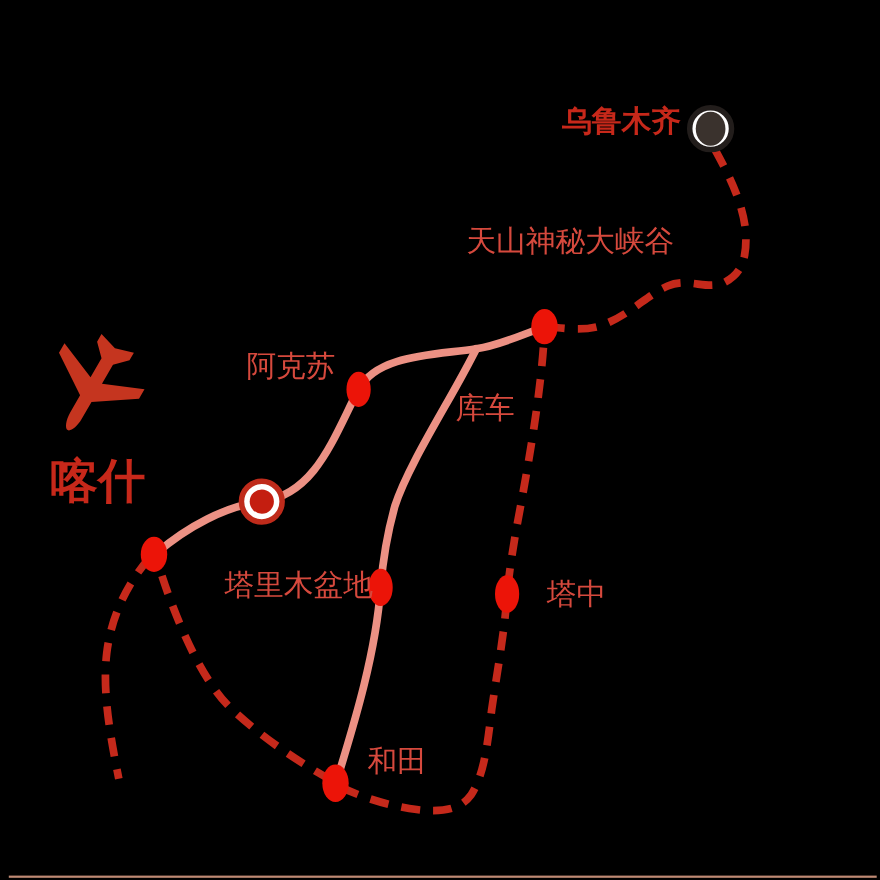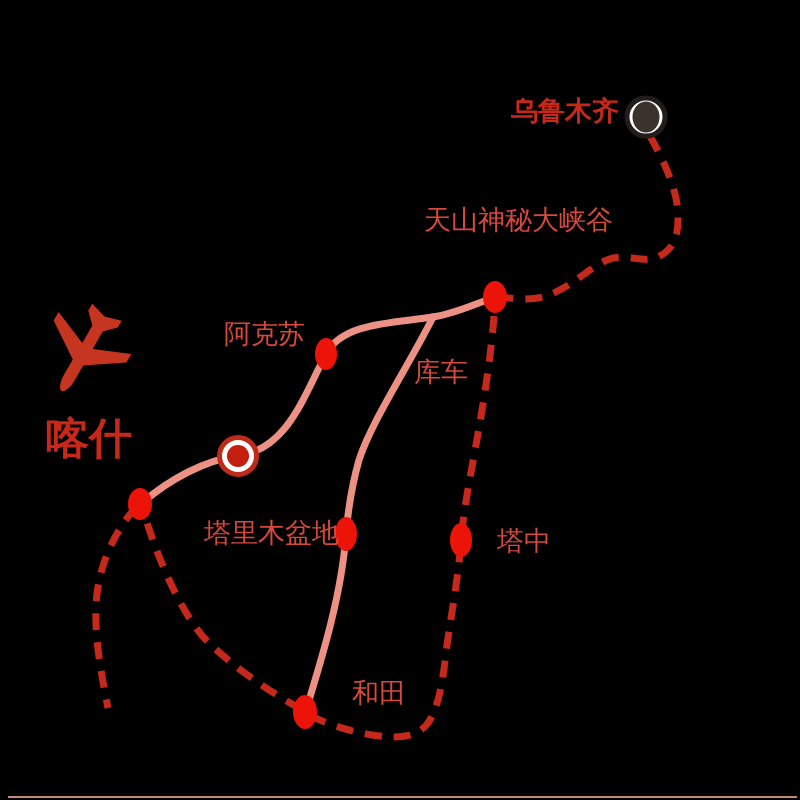--- a/index.html
+++ b/index.html
@@ -77,16 +77,16 @@
     </g>
   </svg>
 
   <span class="city-label bold" style="left:511px;top:94px;">乌鲁木齐</span>
   <span class="city-label" style="left:424px;top:203px;">天山神秘大峡谷</span>
   <span class="city-label" style="left:224px;top:317px;">阿克苏</span>
   <span class="city-label" style="left:414px;top:358px;font-family:Liberation Mono, monospace;">库车</span>
   <span class="city-label bold big" style="left:46px;top:412px;">喀什</span>
   <span class="city-label" style="left:204px;top:516px;">塔里木盆地</span>
   <span class="city-label" style="left:487px;top:524px;margin-left:10px;">塔中</span>
-  <span class="city-label" style="left:352px;top:676px;">和田</span>
+  <span class="city-label" style="left:334px;top:676px;">和田</span>
 
   <div class="bottom-line"></div>
 </div>
 
 </body></html>

